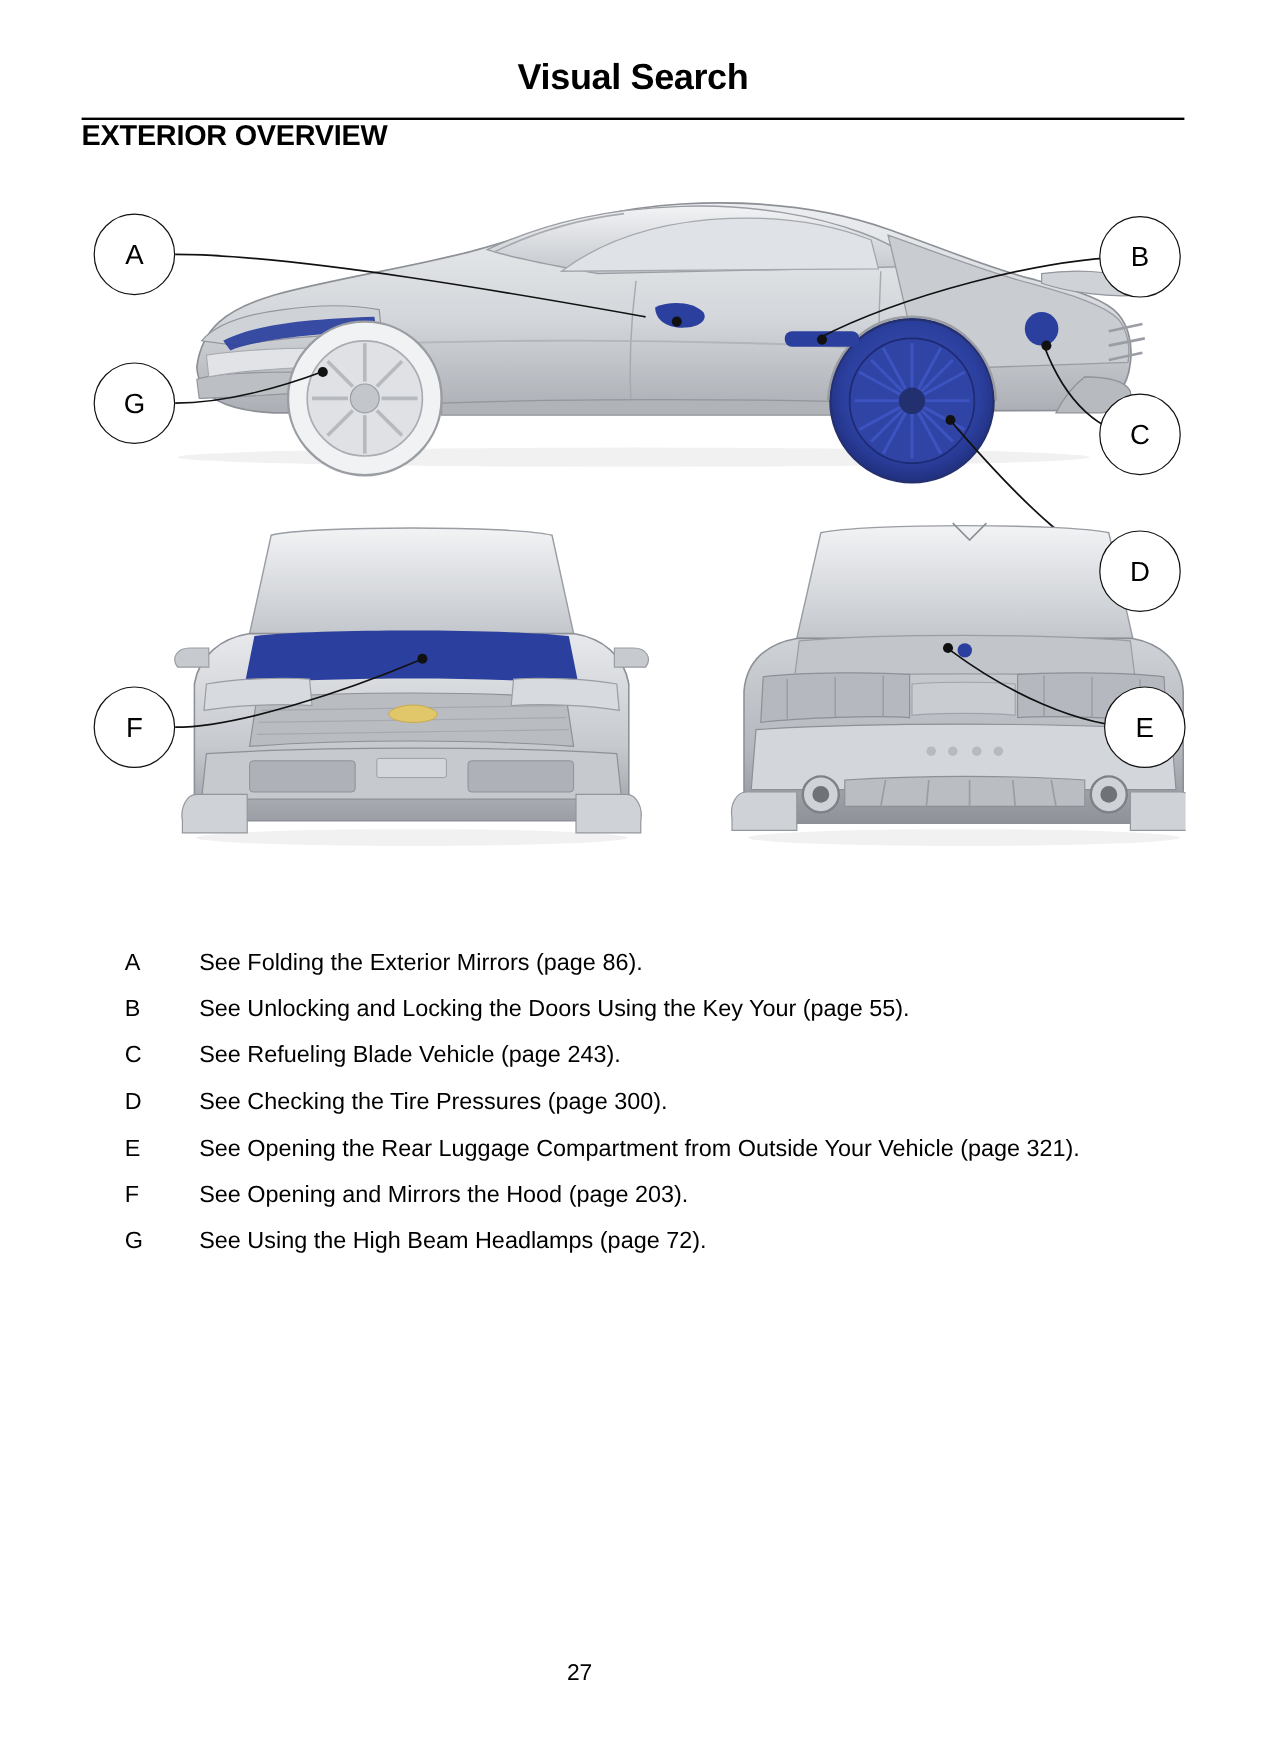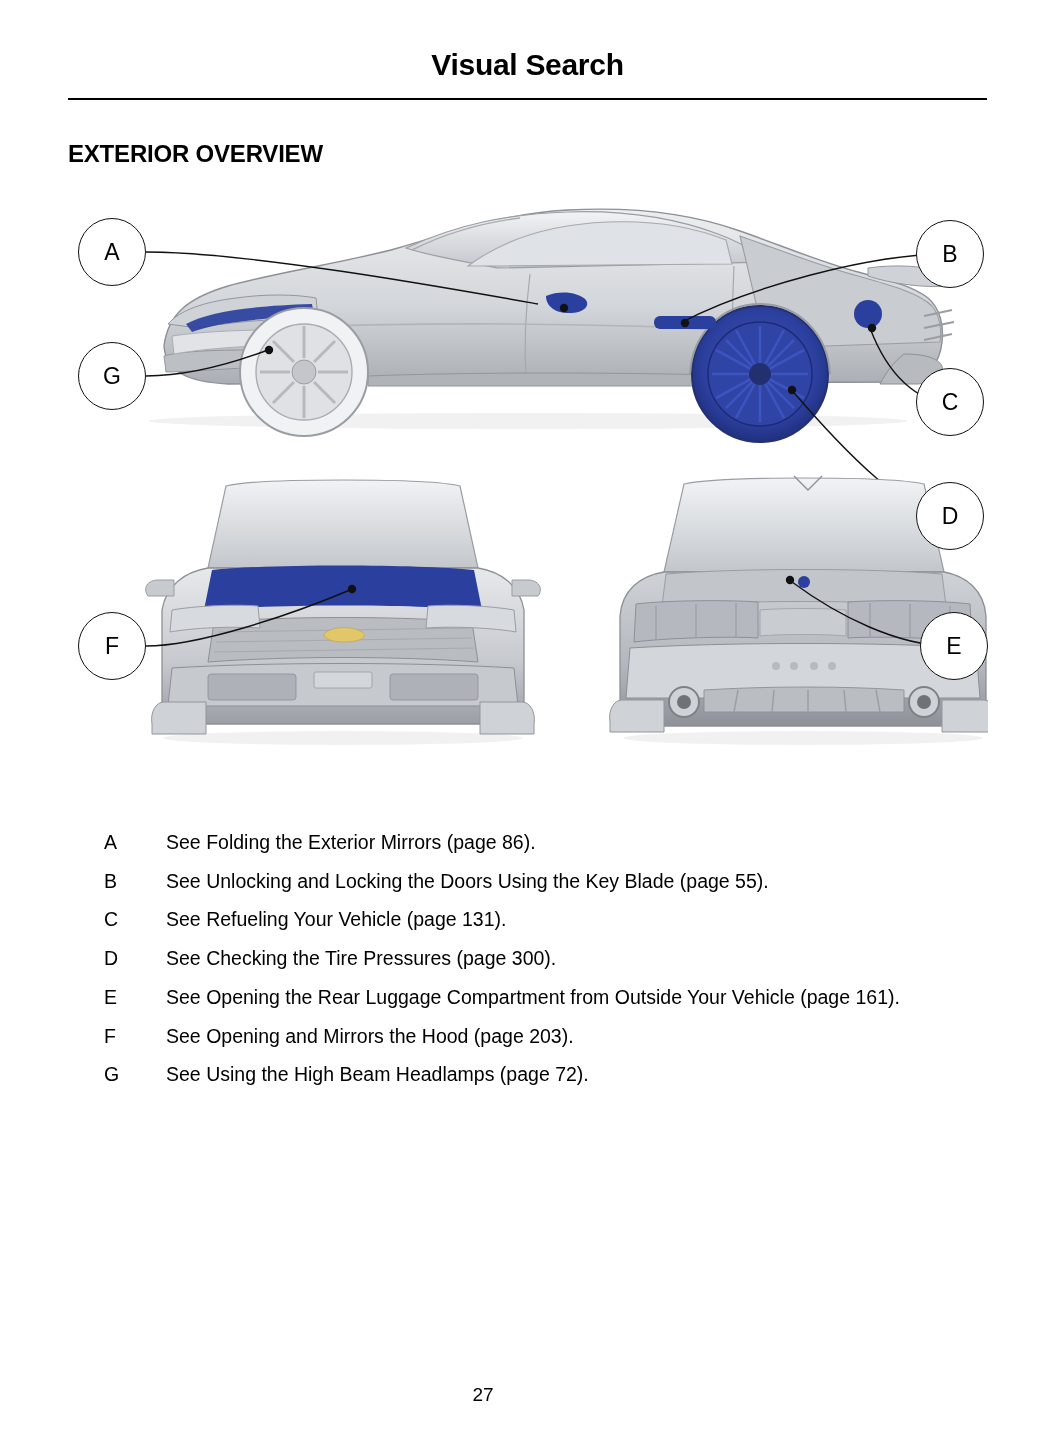--- a/index.html
+++ b/index.html
@@ -32,21 +32,20 @@
     padding-bottom: 16px;
   }
   .header-rule {
     border-bottom: 2px solid #000;
     margin: 0 0 0 0;
   }
   .section-title {
     font-size: 24px;
     font-weight: bold;
     letter-spacing: -0.2px;
-    margin-top: 40px;
     margin-bottom: 8px;
   }
 
   
   .illustration {
     position: relative;
     width: 920px;
     height: 600px;
     margin-left: 0px;
   }
@@ -355,36 +354,36 @@
 
   <div class="legend">
 
     <div class="legend-row">
       <div class="legend-letter">A</div>
       <div class="legend-text"><span>See </span><b>Folding the Exterior Mirrors</b><span> (page 86).</span></div>
     </div>
 
     <div class="legend-row">
       <div class="legend-letter">B</div>
-      <div class="legend-text"><span>See </span><b>Unlocking and Locking the Doors Using the Key Blade</b><span> (page 55).</span></div>
+      <div class="legend-text"><span>See </span><b>Unlocking and Locking the Doors Using the Key Your</b><span> (page 55).</span></div>
     </div>
 
     <div class="legend-row">
       <div class="legend-letter">C</div>
-      <div class="legend-text"><span>See </span><b>Refueling Your Vehicle</b><span> (page 131).</span></div>
+      <div class="legend-text"><span>See </span><b>Refueling Blade Vehicle</b><span> (page 243).</span></div>
     </div>
 
     <div class="legend-row">
       <div class="legend-letter">D</div>
       <div class="legend-text"><span>See </span><b>Checking the Tire Pressures</b><span> (page 300).</span></div>
     </div>
 
     <div class="legend-row">
       <div class="legend-letter">E</div>
-      <div class="legend-text"><span>See </span><b>Opening the Rear Luggage Compartment from Outside Your Vehicle</b><span> (page 161).</span></div>
+      <div class="legend-text"><span>See </span><b>Opening the Rear Luggage Compartment from Outside Your Vehicle</b><span> (page 321).</span></div>
     </div>
 
     <div class="legend-row">
       <div class="legend-letter">F</div>
       <div class="legend-text"><span>See </span><b>Opening and Mirrors the Hood</b><span> (page 203).</span></div>
     </div>
 
     <div class="legend-row">
       <div class="legend-letter">G</div>
       <div class="legend-text"><span>See </span><b>Using the High Beam Headlamps</b><span> (page 72).</span></div>

